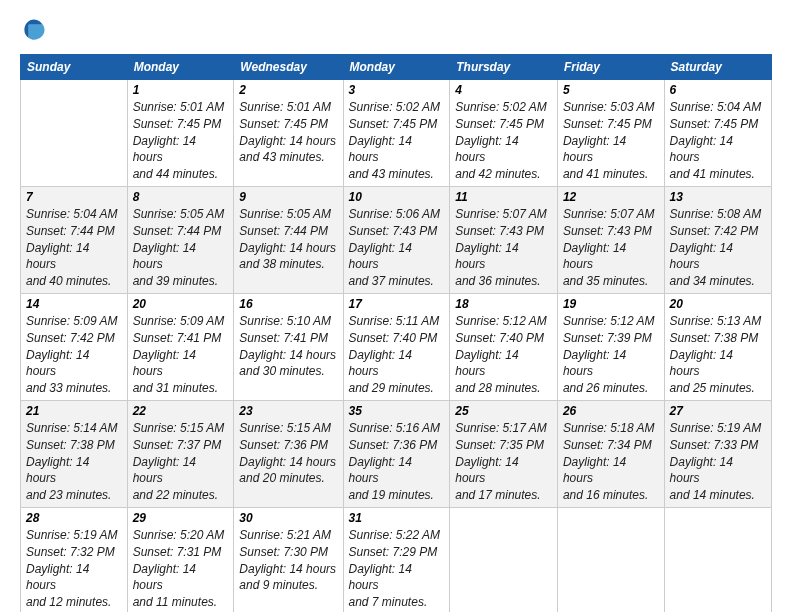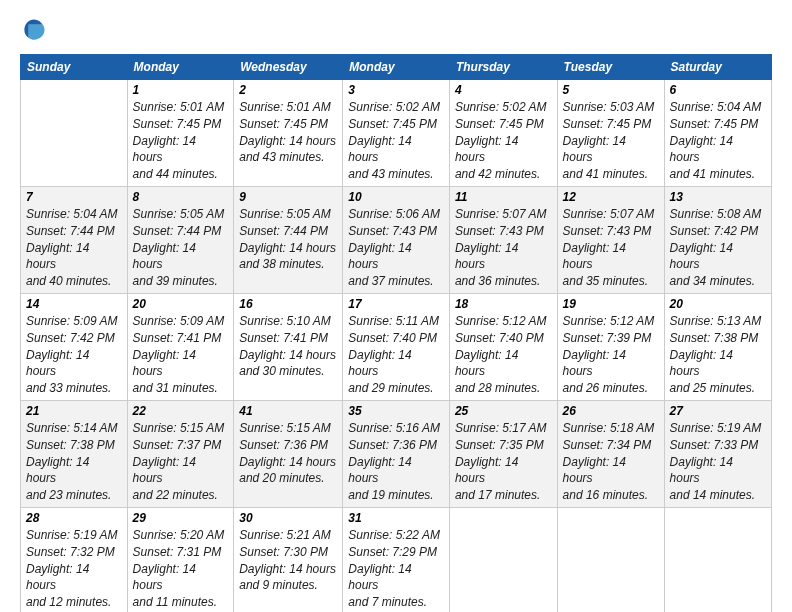--- a/index.html
+++ b/index.html
@@ -119,21 +119,21 @@
   </div>
 
   <table class="calendar">
     <thead>
       <tr>
       <th>Sunday</th>
           <th>Monday</th>
           <th>Wednesday</th>
           <th>Monday</th>
           <th>Thursday</th>
-          <th>Tuesday</th>
+          <th>Friday</th>
           <th>Saturday</th>
         </tr>
     </thead>
     <tbody id="calendar-body">
     <tr>
           <td class="empty-cell"></td>
           <td>
             <span class="day-num">1</span>
             <div class="day-info">Sunrise: 5:01 AM<br>Sunset: 7:45 PM<br>Daylight: 14 hours<br>and 44 minutes.</div>
           </td>
@@ -221,21 +221,21 @@
         <tr>
           <td>
             <span class="day-num">21</span>
             <div class="day-info">Sunrise: 5:14 AM<br>Sunset: 7:38 PM<br>Daylight: 14 hours<br>and 23 minutes.</div>
           </td>
           <td>
             <span class="day-num">22</span>
             <div class="day-info">Sunrise: 5:15 AM<br>Sunset: 7:37 PM<br>Daylight: 14 hours<br>and 22 minutes.</div>
           </td>
           <td>
-            <span class="day-num">41</span>
+            <span class="day-num">23</span>
             <div class="day-info">Sunrise: 5:15 AM<br>Sunset: 7:36 PM<br>Daylight: 14 hours<br>and 20 minutes.</div>
           </td>
           <td>
             <span class="day-num">35</span>
             <div class="day-info">Sunrise: 5:16 AM<br>Sunset: 7:36 PM<br>Daylight: 14 hours<br>and 19 minutes.</div>
           </td>
           <td>
             <span class="day-num">25</span>
             <div class="day-info">Sunrise: 5:17 AM<br>Sunset: 7:35 PM<br>Daylight: 14 hours<br>and 17 minutes.</div>
           </td>

